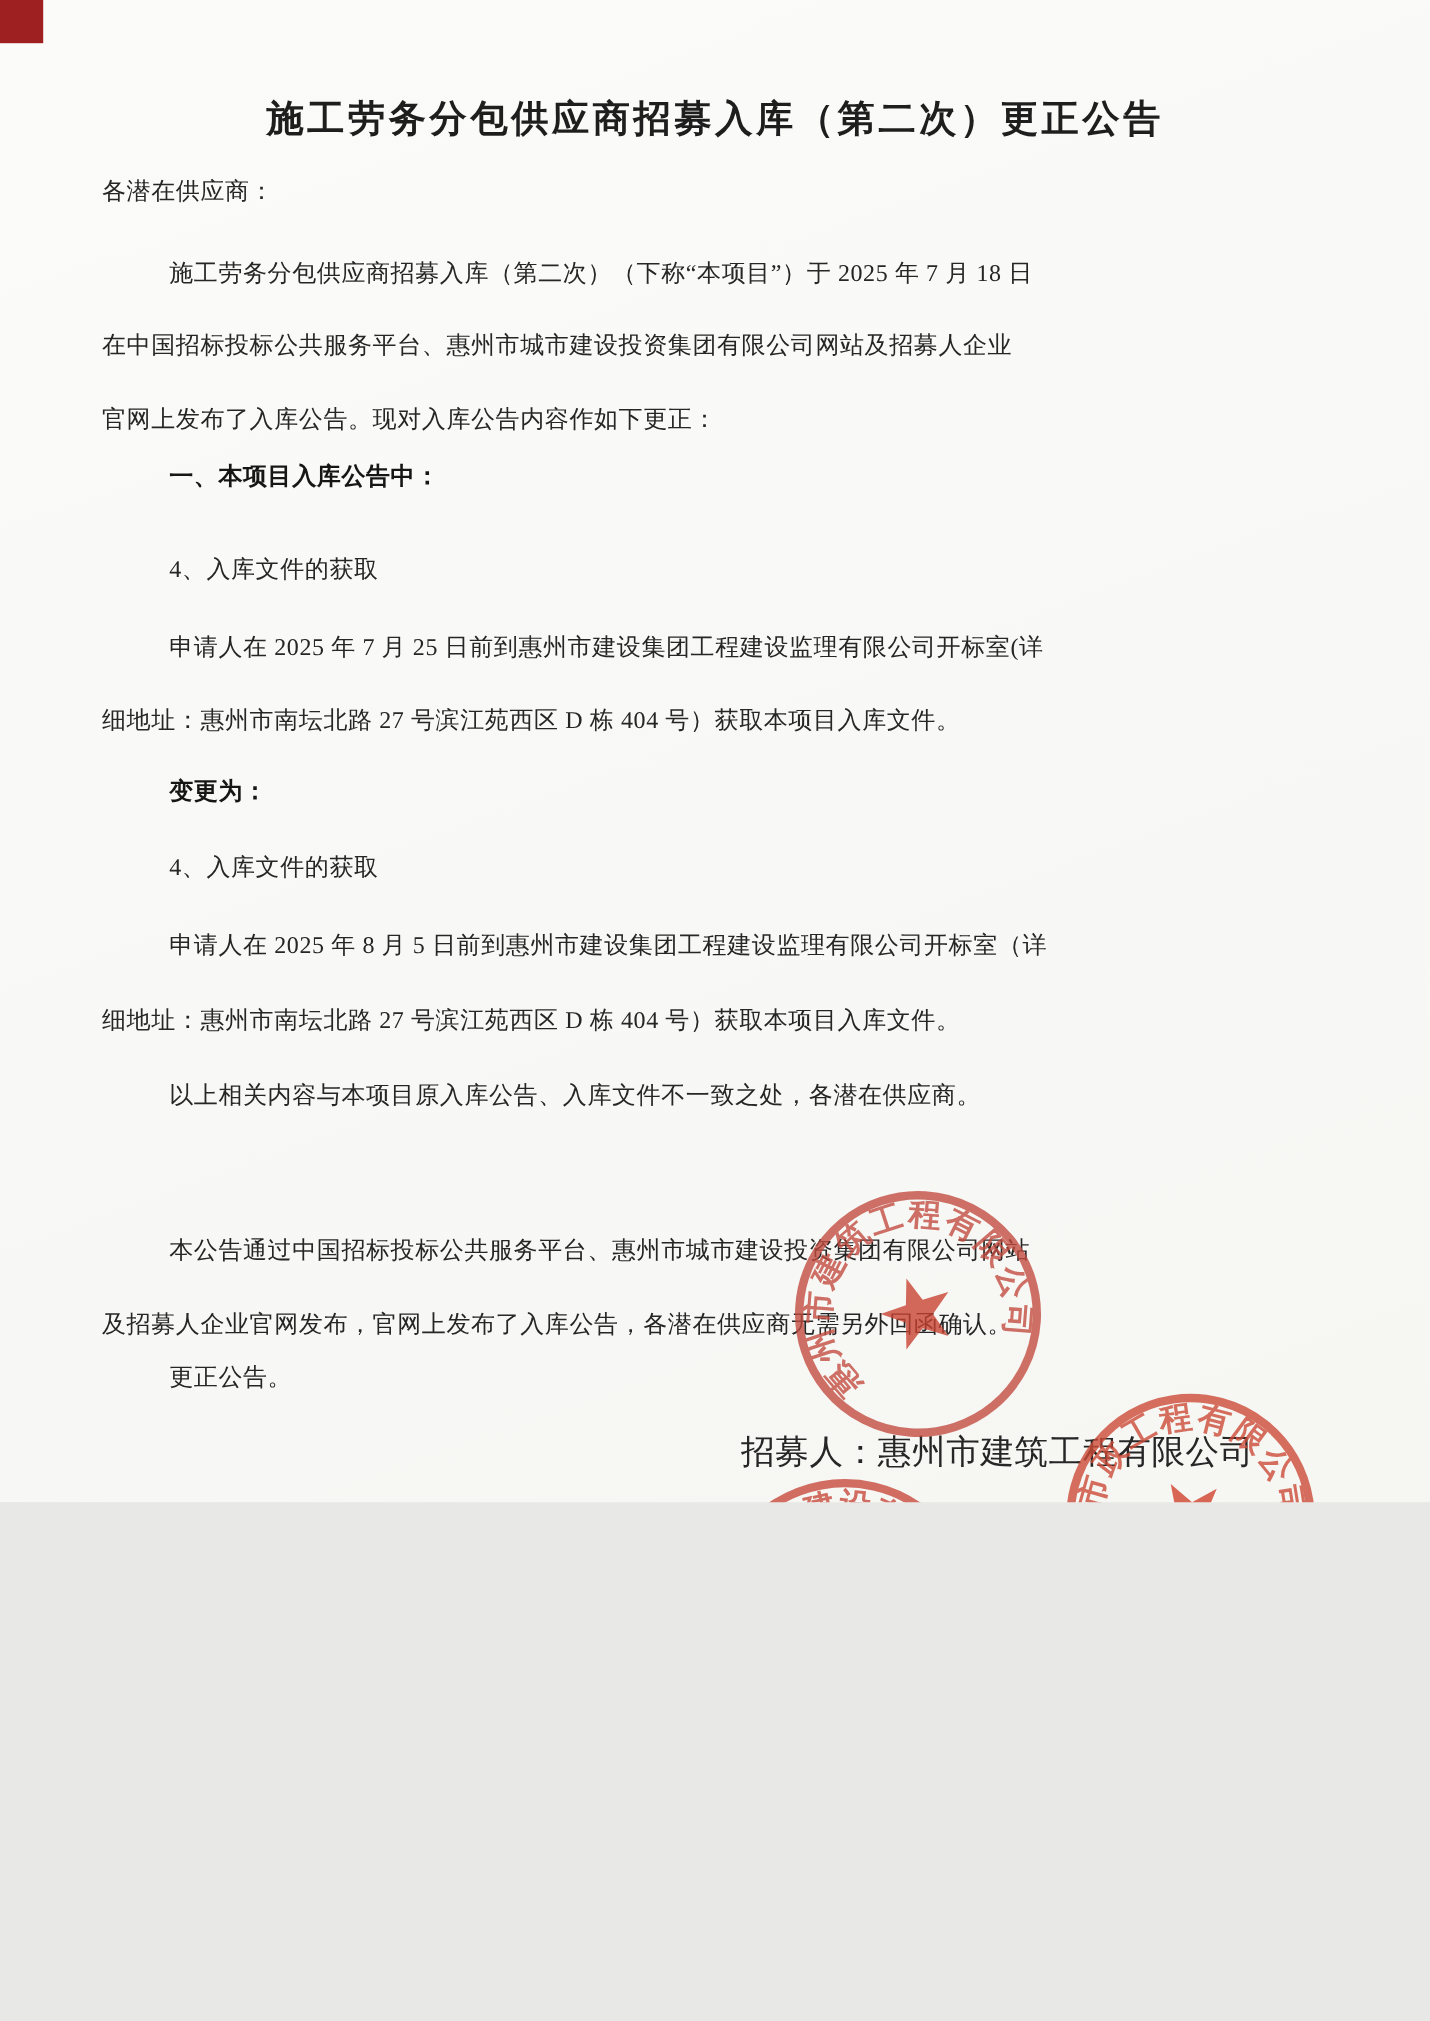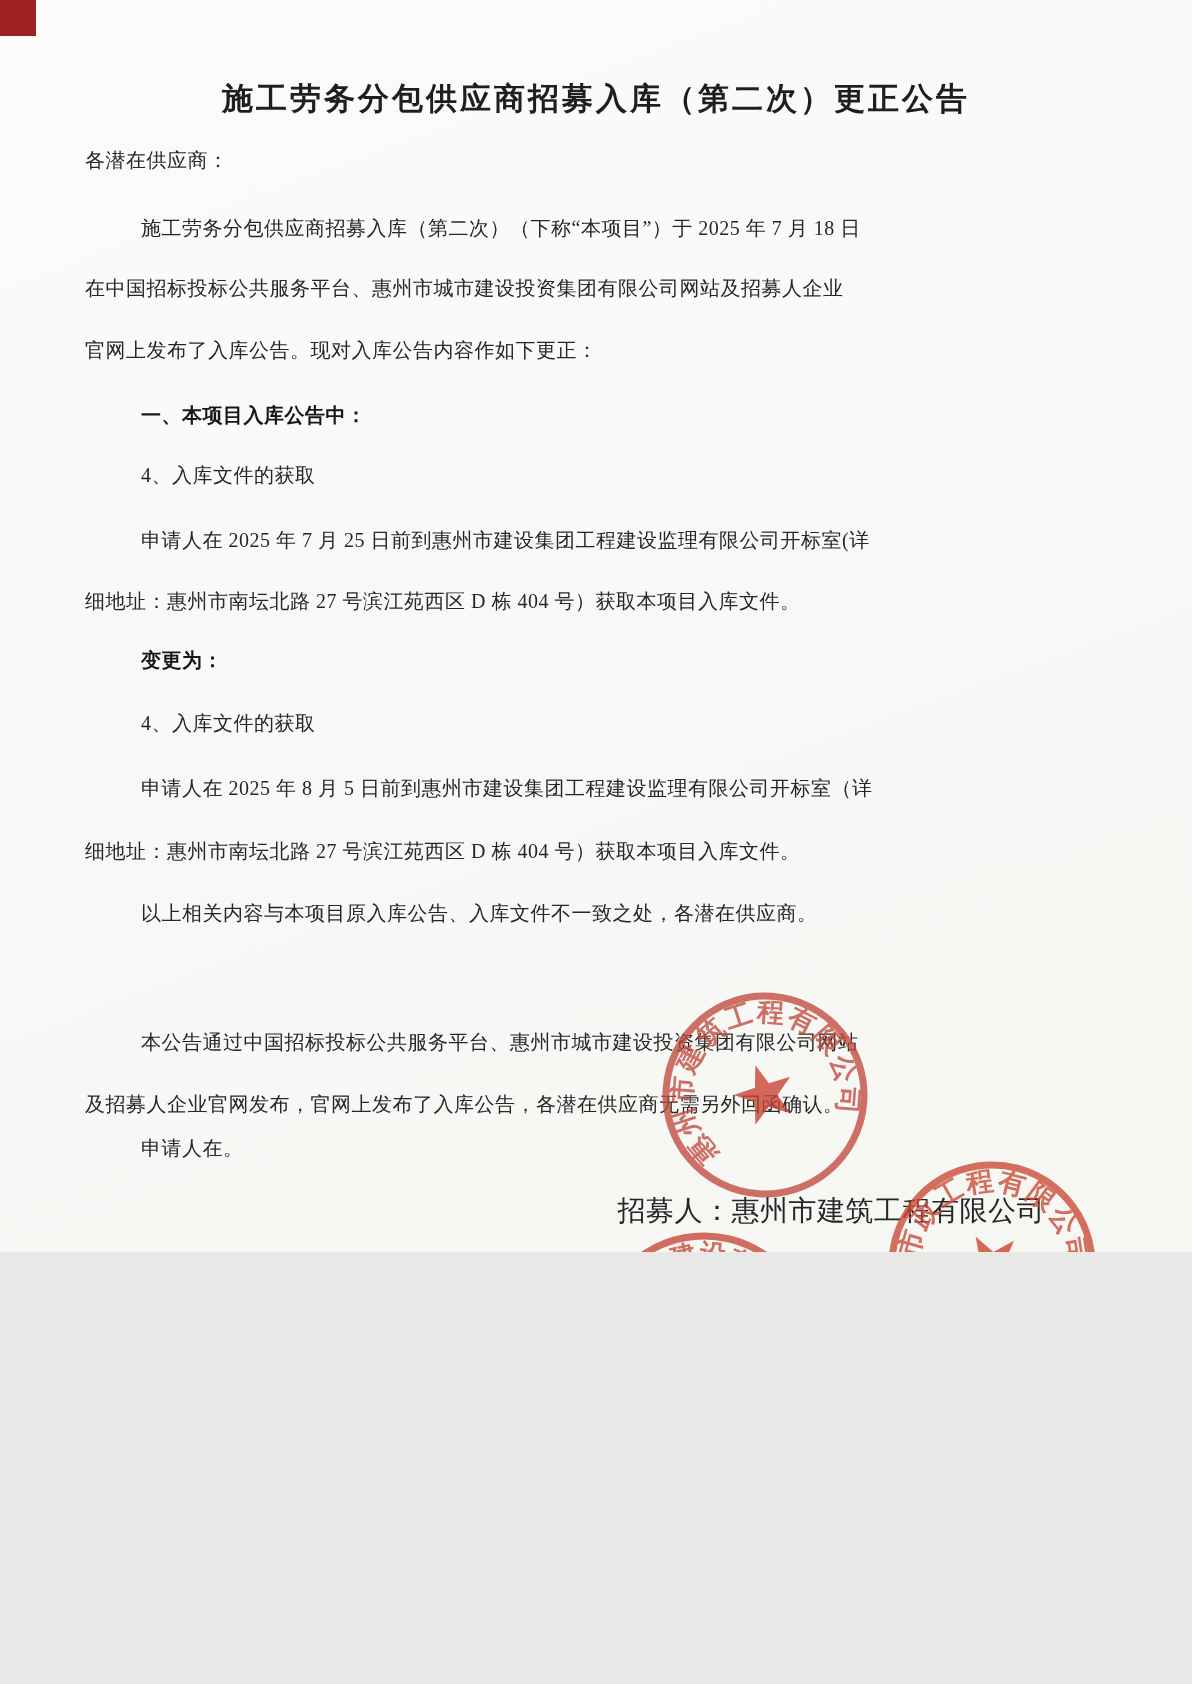--- a/index.html
+++ b/index.html
@@ -44,32 +44,32 @@
 <div class="page">
 
   <div class="corner-mark"></div>
 
   <h1 class="doc-title">施工劳务分包供应商招募入库（第二次）更正公告</h1>
 
   <div class="line" style="top:140px;left:85px">各潜在供应商：</div>
   <div class="line" style="top:208px;left:141px">施工劳务分包供应商招募入库（第二次）（下称“本项目”）于 2025 年 7 月 18 日</div>
   <div class="line" style="top:268px;left:85px">在中国招标投标公共服务平台、惠州市城市建设投资集团有限公司网站及招募人企业</div>
   <div class="line" style="top:330px;left:85px">官网上发布了入库公告。现对入库公告内容作如下更正：</div>
-  <div class="line b" style="top:395px;left:141px">一、本项目入库公告中：</div>
+  <div class="line b" style="top:377px;left:141px">一、本项目入库公告中：</div>
   <div class="line" style="top:455px;left:141px">4、入库文件的获取</div>
   <div class="line" style="top:520px;left:141px">申请人在 2025 年 7 月 25 日前到惠州市建设集团工程建设监理有限公司开标室(详</div>
   <div class="line" style="top:581px;left:85px">细地址：惠州市南坛北路 27 号滨江苑西区 D 栋 404 号）获取本项目入库文件。</div>
   <div class="line b" style="top:640px;left:141px">变更为：</div>
   <div class="line" style="top:703px;left:141px">4、入库文件的获取</div>
   <div class="line" style="top:768px;left:141px">申请人在 2025 年 8 月 5 日前到惠州市建设集团工程建设监理有限公司开标室（详</div>
   <div class="line" style="top:831px;left:85px">细地址：惠州市南坛北路 27 号滨江苑西区 D 栋 404 号）获取本项目入库文件。</div>
   <div class="line" style="top:893px;left:141px">以上相关内容与本项目原入库公告、入库文件不一致之处，各潜在供应商。</div>
   <div class="line" style="top:1022px;left:141px">本公告通过中国招标投标公共服务平台、惠州市城市建设投资集团有限公司网站</div>
   <div class="line" style="top:1084px;left:85px">及招募人企业官网发布，官网上发布了入库公告，各潜在供应商无需另外回函确认。</div>
-  <div class="line" style="top:1128px;left:141px">申请人在。</div>
+  <div class="line" style="top:1128px;left:141px">更正公告。</div>
 
   <div class="sig" style="top:1191px">招募人：惠州市建筑工程有限公司</div>
   <div class="sig" style="top:1285px">惠州市市政工程有限公司</div>
   <div class="sig" style="top:1386px">惠州市市政动迁建设有限公司</div>
   <div class="sig" style="top:1461px">采购代理机构:惠州市建设集团工程建设监理有限公司</div>
   <div class="sig date" style="top:1533px">2025 年 7 月 24 日</div>
 
   <svg class="seal" style="left:650px;top:980px" width="230" height="230" viewBox="-115 -115 230 230">
     <g transform="rotate(-18)" opacity="0.78">
       <circle r="99" fill="none" stroke="#c24a3e" stroke-width="7"></circle>

